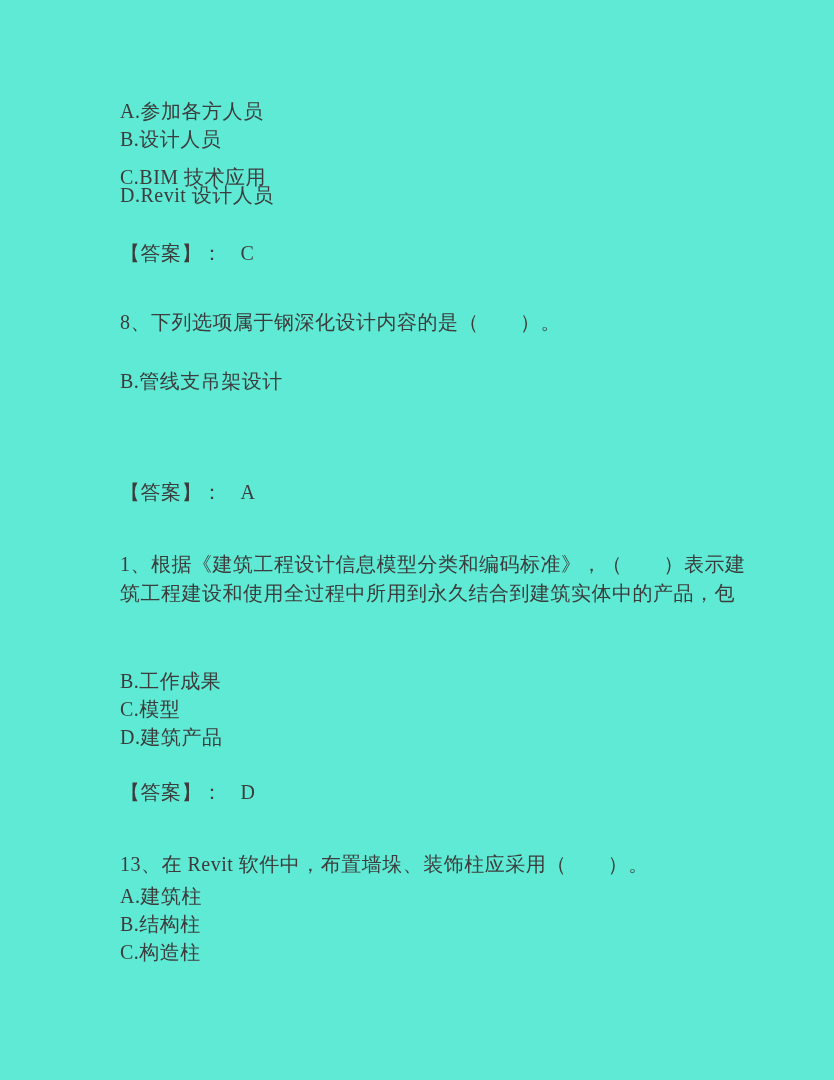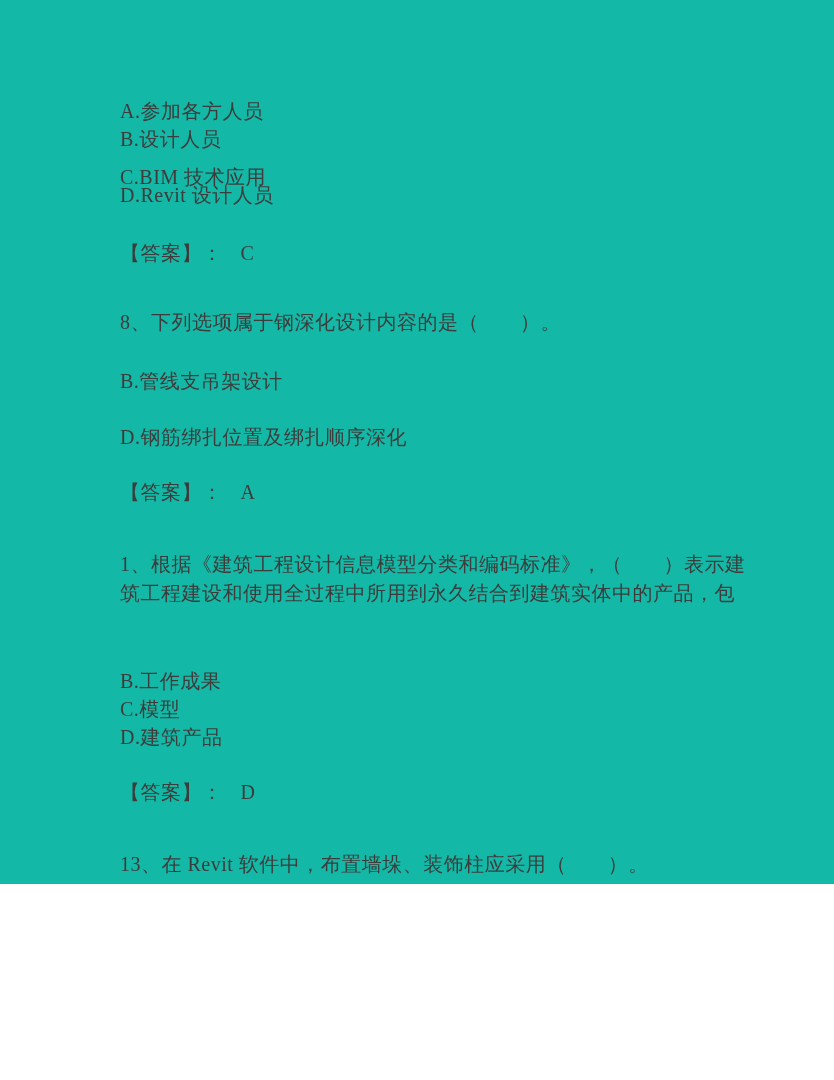--- a/index.html
+++ b/index.html
@@ -3,22 +3,22 @@
 <meta charset="utf-8">
 <style>
   html, body {
     margin: 0;
     padding: 0;
     background: #ffffff;
   }
   .page {
     position: relative;
     width: 834px;
-    height: 884px;
-    background: #14b8a6;
+    height: 1080px;
+    background: #5eead4;
     overflow: hidden;
     font-family: "Liberation Serif", "DejaVu Serif", serif;
     color: #3c3c3c;
   }
   .line {
     position: absolute;
     left: 120px;
     width: 600px;
     font-size: 20px;
     line-height: 24px;
@@ -40,27 +40,27 @@
 <div class="page">
 
   <div class="line" style="top:99px">A.参加各方人员</div>
   <div class="line" style="top:127px">B.设计人员</div>
   <div class="line" style="top:165px">C.BIM 技术应用</div>
   <div class="line" style="top:183px">D.Revit 设计人员</div>
   <div class="line" style="top:241px"><span>【答案】：</span><span class="ans-value">C</span></div>
 
   <div class="line" style="top:310px">8、下列选项属于钢深化设计内容的是（　　）。</div>
   <div class="line" style="top:369px">B.管线支吊架设计</div>
-  <div class="line" style="top:425px">D.钢筋绑扎位置及绑扎顺序深化</div>
   <div class="line" style="top:480px"><span>【答案】：</span><span class="ans-value">A</span></div>
 
   <div class="line qline" style="top:552px">1、根据《建筑工程设计信息模型分类和编码标准》，（　　）表示建</div>
   <div class="line qline" style="top:581px">筑工程建设和使用全过程中所用到永久结合到建筑实体中的产品，包</div>
   <div class="line" style="top:669px">B.工作成果</div>
   <div class="line" style="top:697px">C.模型</div>
   <div class="line" style="top:725px">D.建筑产品</div>
   <div class="line" style="top:780px"><span>【答案】：</span><span class="ans-value">D</span></div>
 
   <div class="line" style="top:852px">13、在 Revit 软件中，布置墙垛、装饰柱应采用（　　）。</div>
   <div class="line" style="top:884px">A.建筑柱</div>
+  <div class="line" style="top:912px">B.结构柱</div>
   <div class="line" style="top:940px">C.构造柱</div>
 
 </div>
 
 </body></html>

